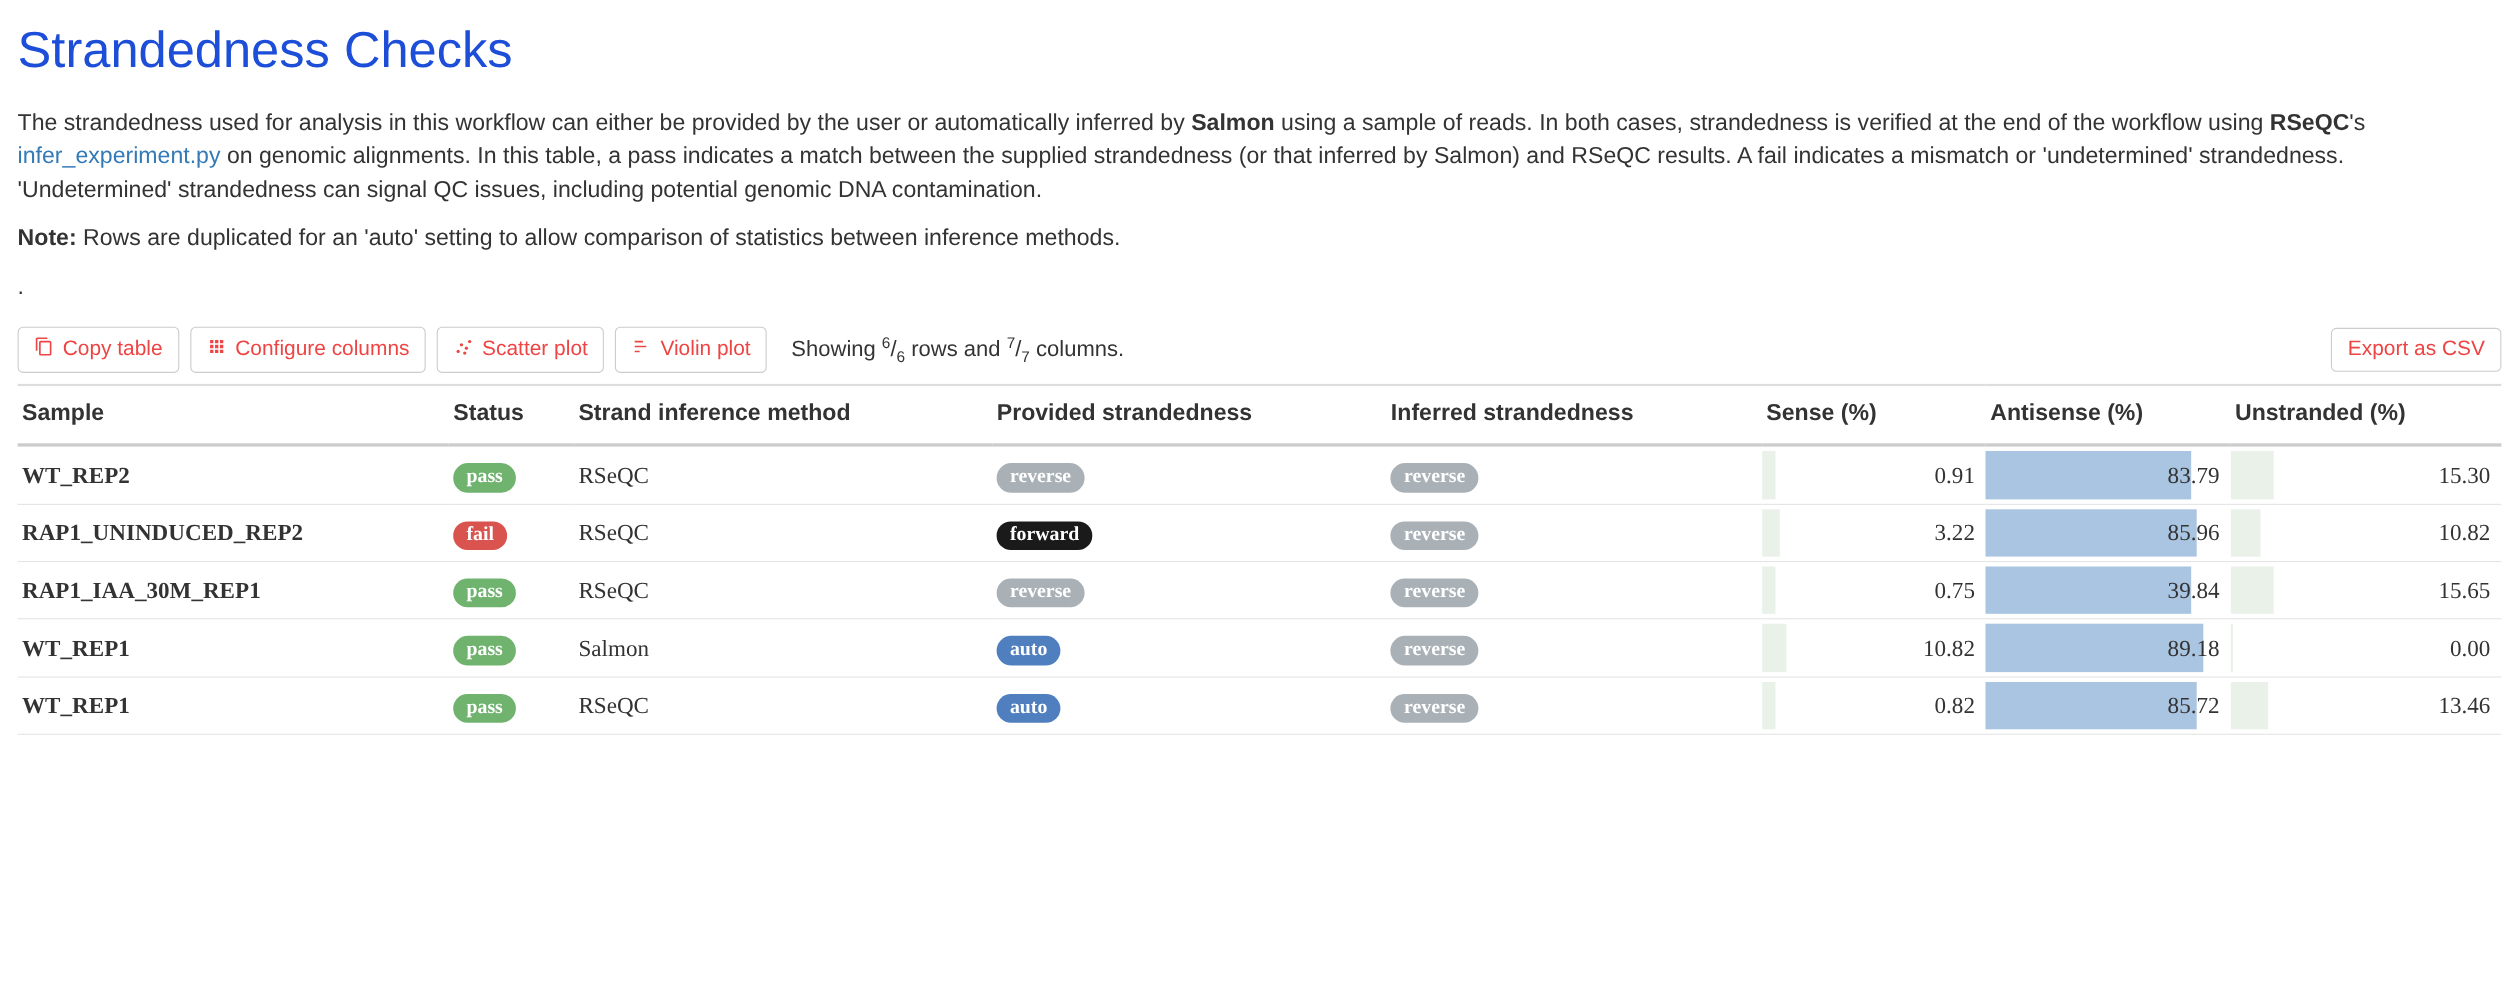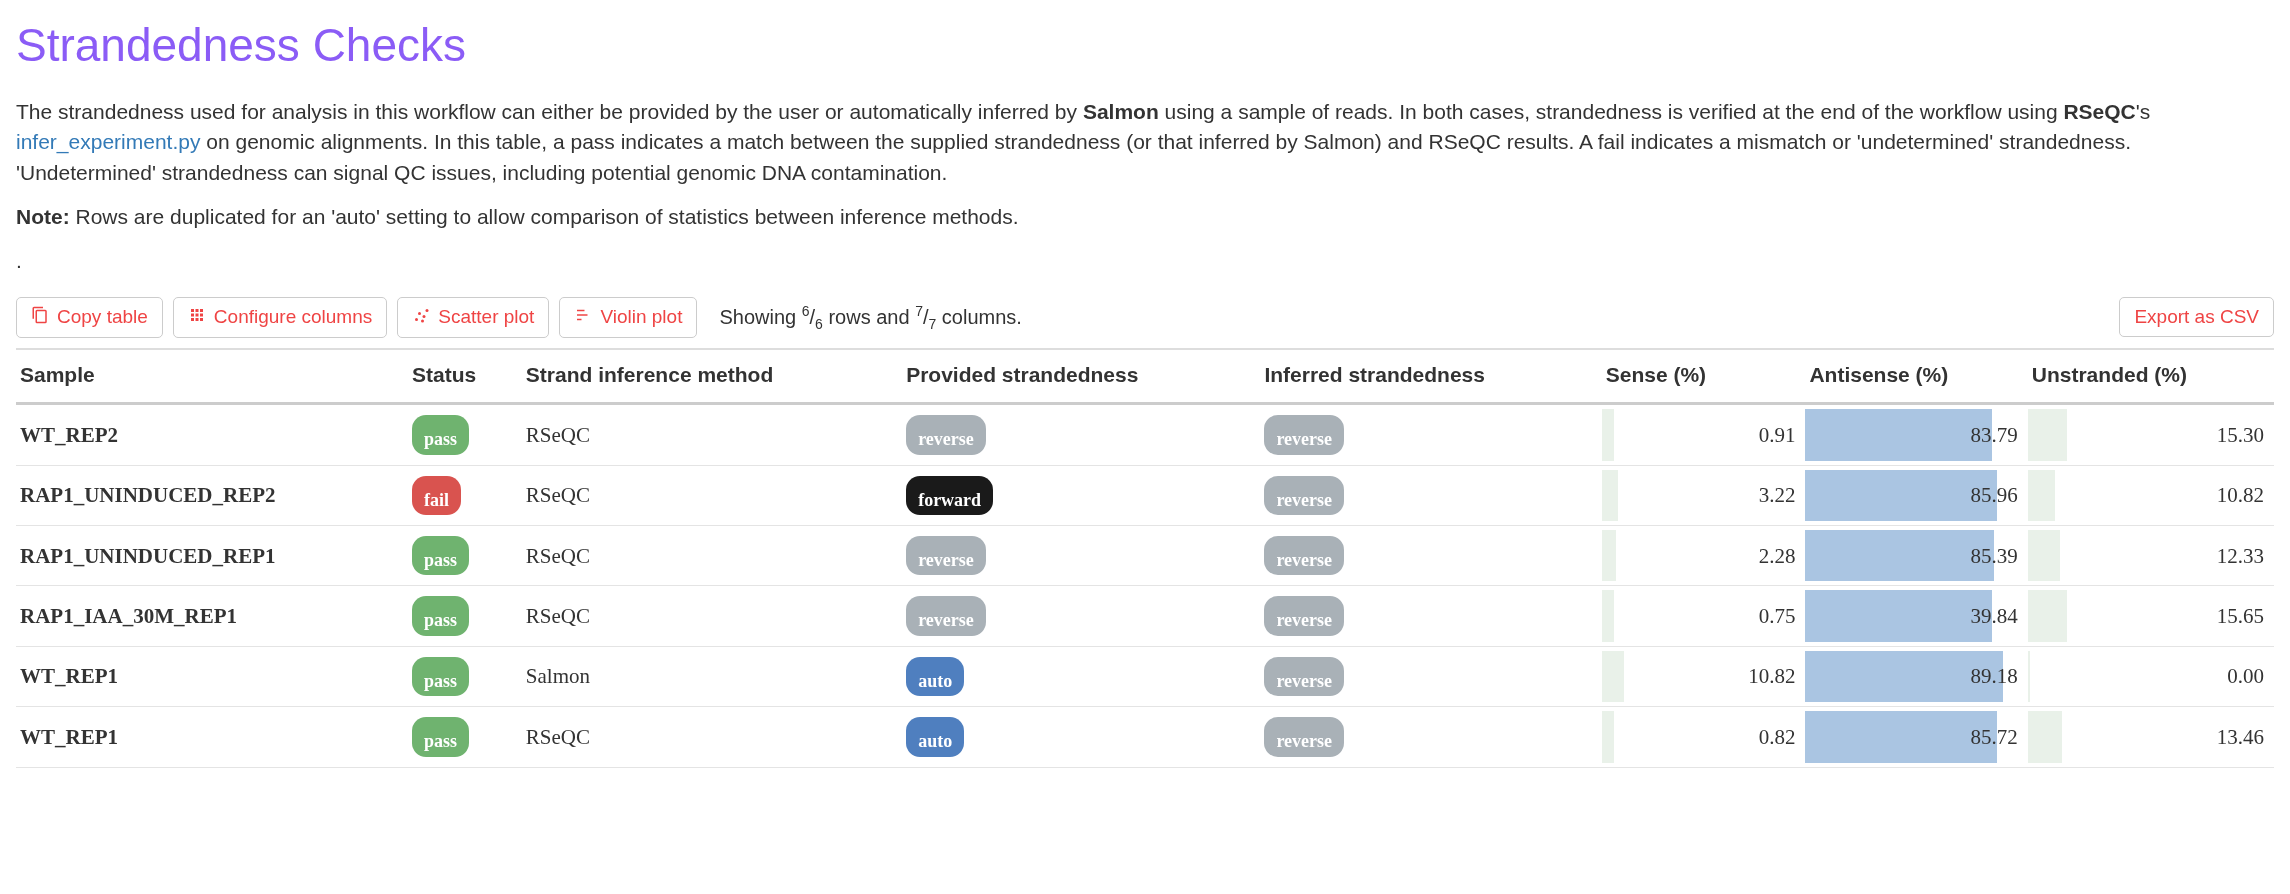--- a/index.html
+++ b/index.html
@@ -8,21 +8,21 @@
     margin: 0;
     padding: 12px 16px;
     color: #333;
     font-size: 21px;
     line-height: 1.45;
   }
   h1 {
     font-size: 46px;
     font-weight: 500;
     margin: 0 0 18px 0;
-    color: #8b5cf6;
+    color: #1d4ed8;
   }
   p { margin: 0 0 14px 0; }
   a { color: #337ab7; text-decoration: none; text-align: right; }
   .bold { font-weight: 700; }
   .toolbar {
     display: flex;
     align-items: center;
     gap: 10px;
     margin: 20px 0 10px 0;
     flex-wrap: nowrap;
@@ -69,21 +69,21 @@
     padding: 10px 10px 10px 4px;
     border-bottom: 1px solid #e4e4e4;
     vertical-align: middle;
     position: relative;
     font-family: Liberation Serif, serif;
   }
   td.sample { font-weight: 700; }
 
   .pill {
     display: inline-block;
-    padding: 13px 12px 3px;
+    padding: 0 12px 3px;
     border-radius: 14px;
     font-weight: 700;
     font-size: 18px;
     color: #fff;
     line-height: 1.3;
   }
   .pill-pass { background: #6fb36f; }
   .pill-fail { background: #d9534f; }
   .pill-grey { background: #a9b1b7; }
   .pill-dark { background: #1a1a1a; }
@@ -203,30 +203,20 @@
         <td class="sample">RAP1_UNINDUCED_REP2</td>
         <td><span class="pill pill-fail">fail</span></td>
         <td>RSeQC</td>
         <td><span class="pill pill-dark">forward</span></td>
         <td><span class="pill pill-grey">reverse</span></td>
         <td class="num-cell"><div class="num-bar bar-sense" style="width: 8%;"></div><span class="num-val">3.22</span></td>
         <td class="num-cell"><div class="num-bar bar-anti" style="width: 86%;"></div><span class="num-val">85.96</span></td>
         <td class="num-cell"><div class="num-bar bar-unstr" style="width: 11%;"></div><span class="num-val">10.82</span></td>
       </tr>
       <tr>
-        <td class="sample">RAP1_UNINDUCED_REP1</td>
-        <td><span class="pill pill-pass">pass</span></td>
-        <td>RSeQC</td>
-        <td><span class="pill pill-grey">reverse</span></td>
-        <td><span class="pill pill-grey">reverse</span></td>
-        <td class="num-cell"><div class="num-bar bar-sense" style="width: 7%;"></div><span class="num-val">2.28</span></td>
-        <td class="num-cell"><div class="num-bar bar-anti" style="width: 85%;"></div><span class="num-val">85.39</span></td>
-        <td class="num-cell"><div class="num-bar bar-unstr" style="width: 13%;"></div><span class="num-val">12.33</span></td>
-      </tr>
-      <tr>
         <td class="sample">RAP1_IAA_30M_REP1</td>
         <td><span class="pill pill-pass">pass</span></td>
         <td>RSeQC</td>
         <td><span class="pill pill-grey">reverse</span></td>
         <td><span class="pill pill-grey">reverse</span></td>
         <td class="num-cell"><div class="num-bar bar-sense" style="width: 6%;"></div><span class="num-val">0.75</span></td>
         <td class="num-cell"><div class="num-bar bar-anti" style="width: 84%;"></div><span class="num-val">39.84</span></td>
         <td class="num-cell"><div class="num-bar bar-unstr" style="width: 16%;"></div><span class="num-val">15.65</span></td>
       </tr>
       <tr>

